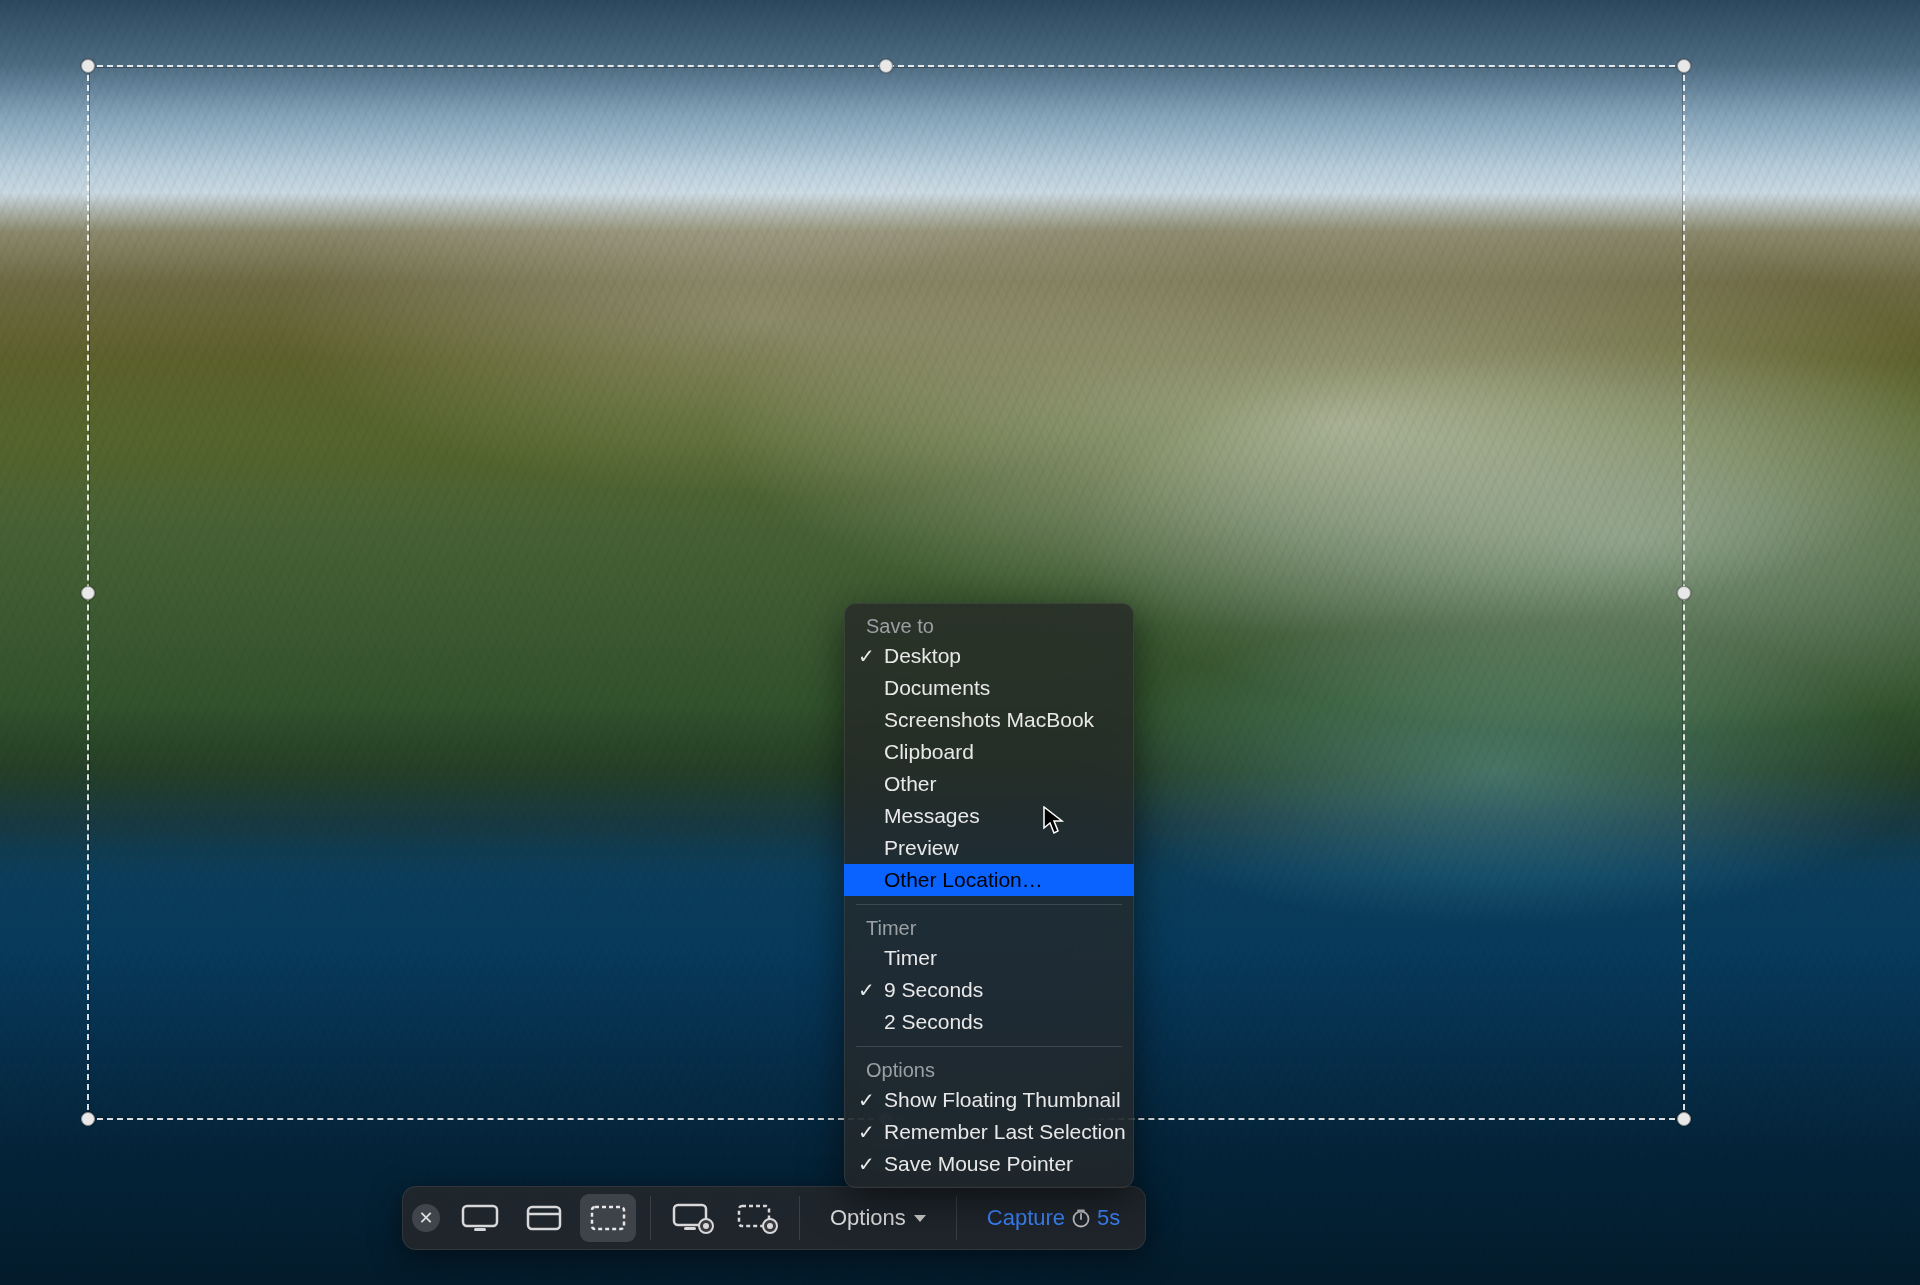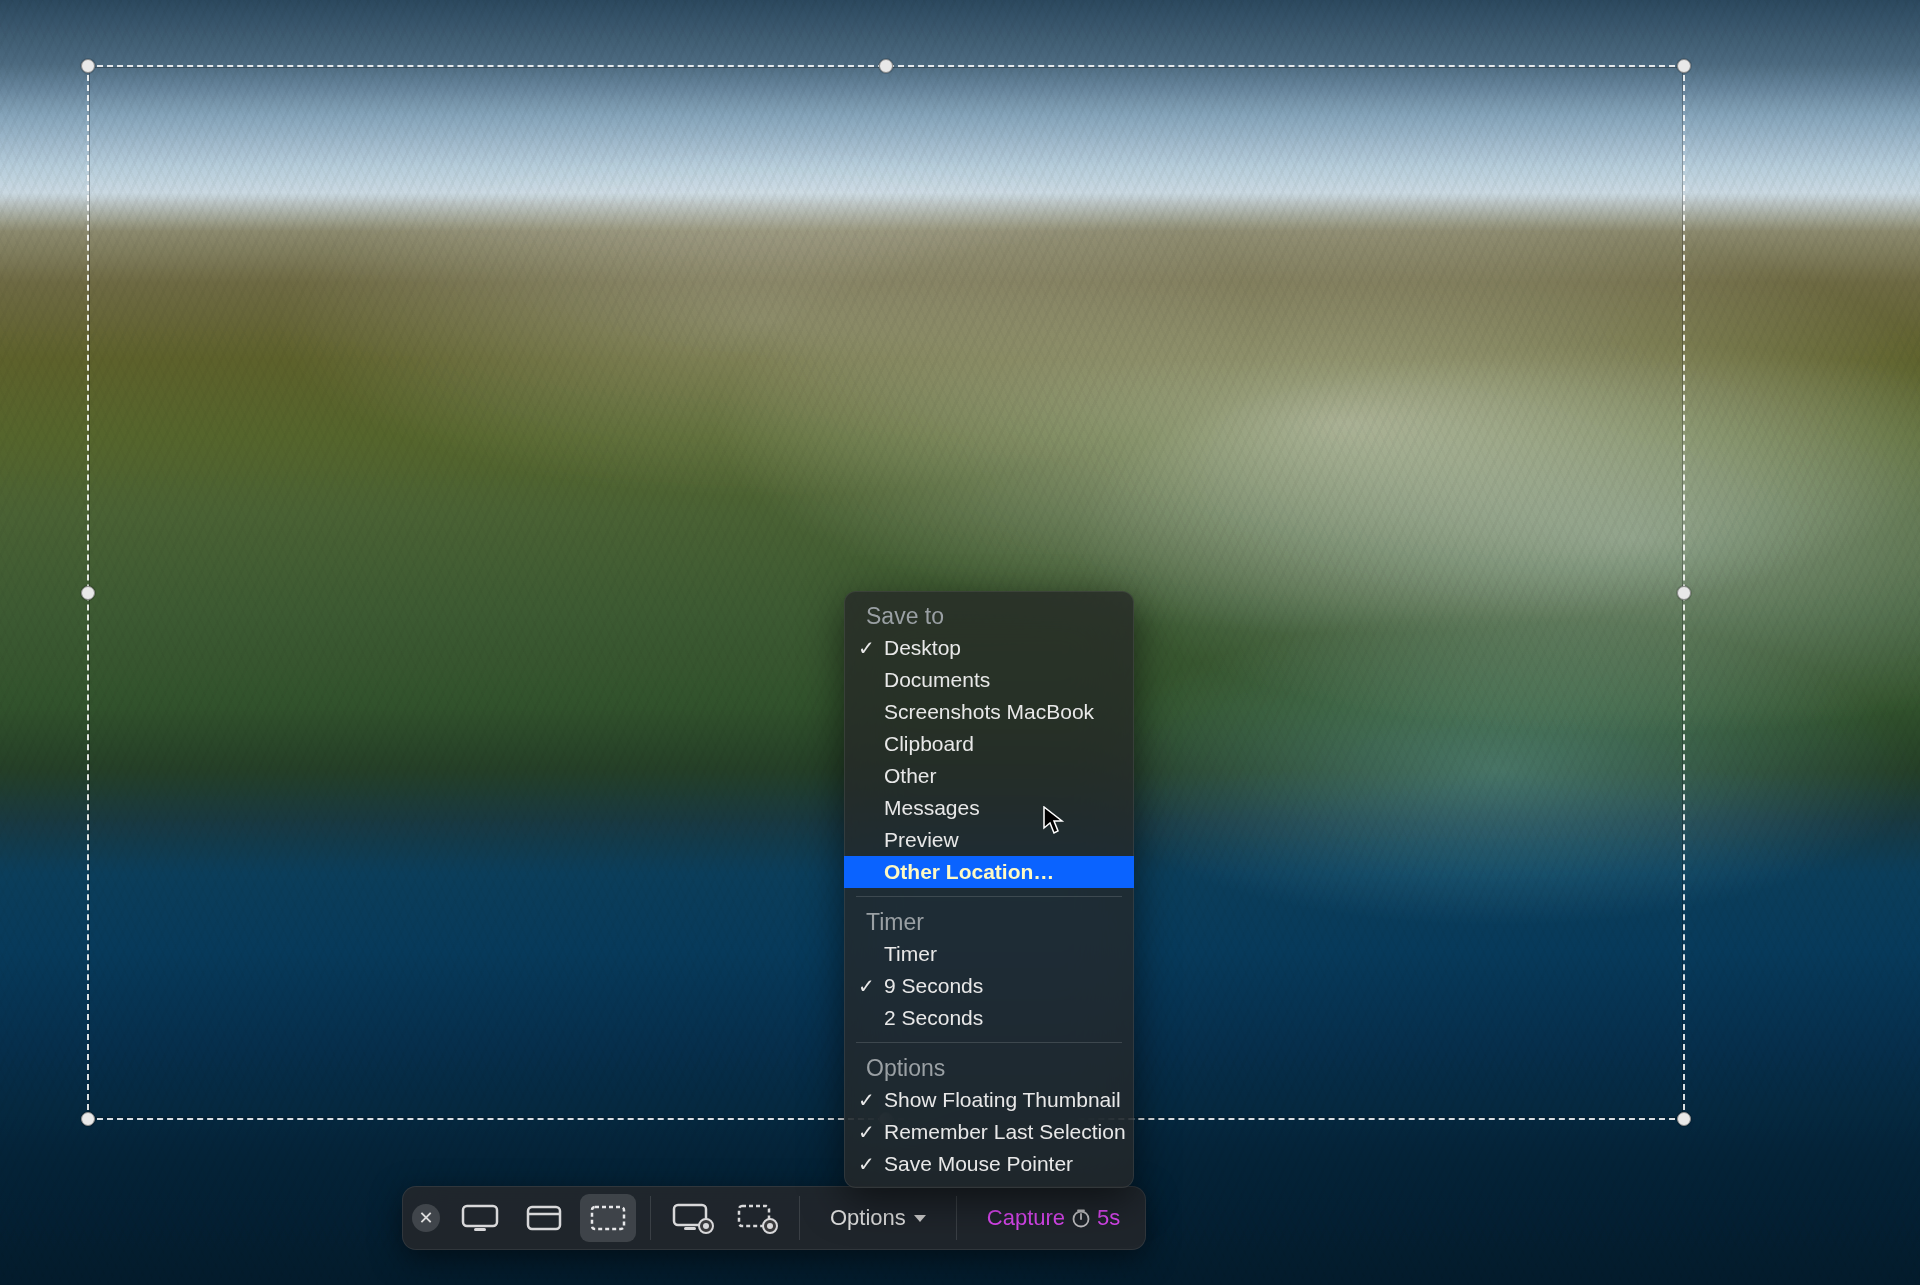--- a/index.html
+++ b/index.html
@@ -164,32 +164,31 @@
   backdrop-filter: blur(30px) saturate(1.3);
   border-radius: 12px;
   box-shadow: 0 12px 40px rgba(0,0,0,0.55), inset 0 0 0 1px rgba(255,255,255,0.08);
   padding: 8px 0;
   color:#e8e8e8;
   font-size: 21px;
 }
 .menu .section-title {
   padding: 4px 22px 2px;
   color:#9aa0a4;
-  font-size:23px;
+  font-size:20px;
 }
 .menu-item {
   position:relative;
   padding: 4px 22px 4px 40px;
   cursor:pointer;
   white-space:nowrap;
 }
 .menu-item.highlight {
   background:#0a63ff;
-  color:#fef9c3;
-  font-weight:bold;
+  color:#000000;
 }
 .menu-item .chk {
   position:absolute;
   left:14px;
   top:4px;
   font-size:20px;
 }
 .menu-sep {
   height:1px;
   background: rgba(255,255,255,0.14);
@@ -266,21 +265,21 @@
 
   <div class="vsep"></div>
 
   <div class="tool-text">
     <span>Options</span>
     <span class="caret-down"></span>
   </div>
 
   <div class="vsep"></div>
 
-  <div class="tool-text" style="color:#d946ef;">
+  <div class="tool-text" style="color:#3b82f6;">
     <span>Capture</span>
     <svg width="20" height="20" viewBox="0 0 20 20">
       <circle cx="10" cy="11" r="7.5" fill="none" stroke="#bfbfc2" stroke-width="1.8"></circle>
       <line x1="10" y1="11" x2="10" y2="6" stroke="#bfbfc2" stroke-width="1.8" stroke-linecap="round"></line>
       <line x1="7" y1="2.3" x2="13" y2="2.3" stroke="#bfbfc2" stroke-width="1.8" stroke-linecap="round"></line>
     </svg>
     <span>5s</span>
   </div>
 </div>
 

